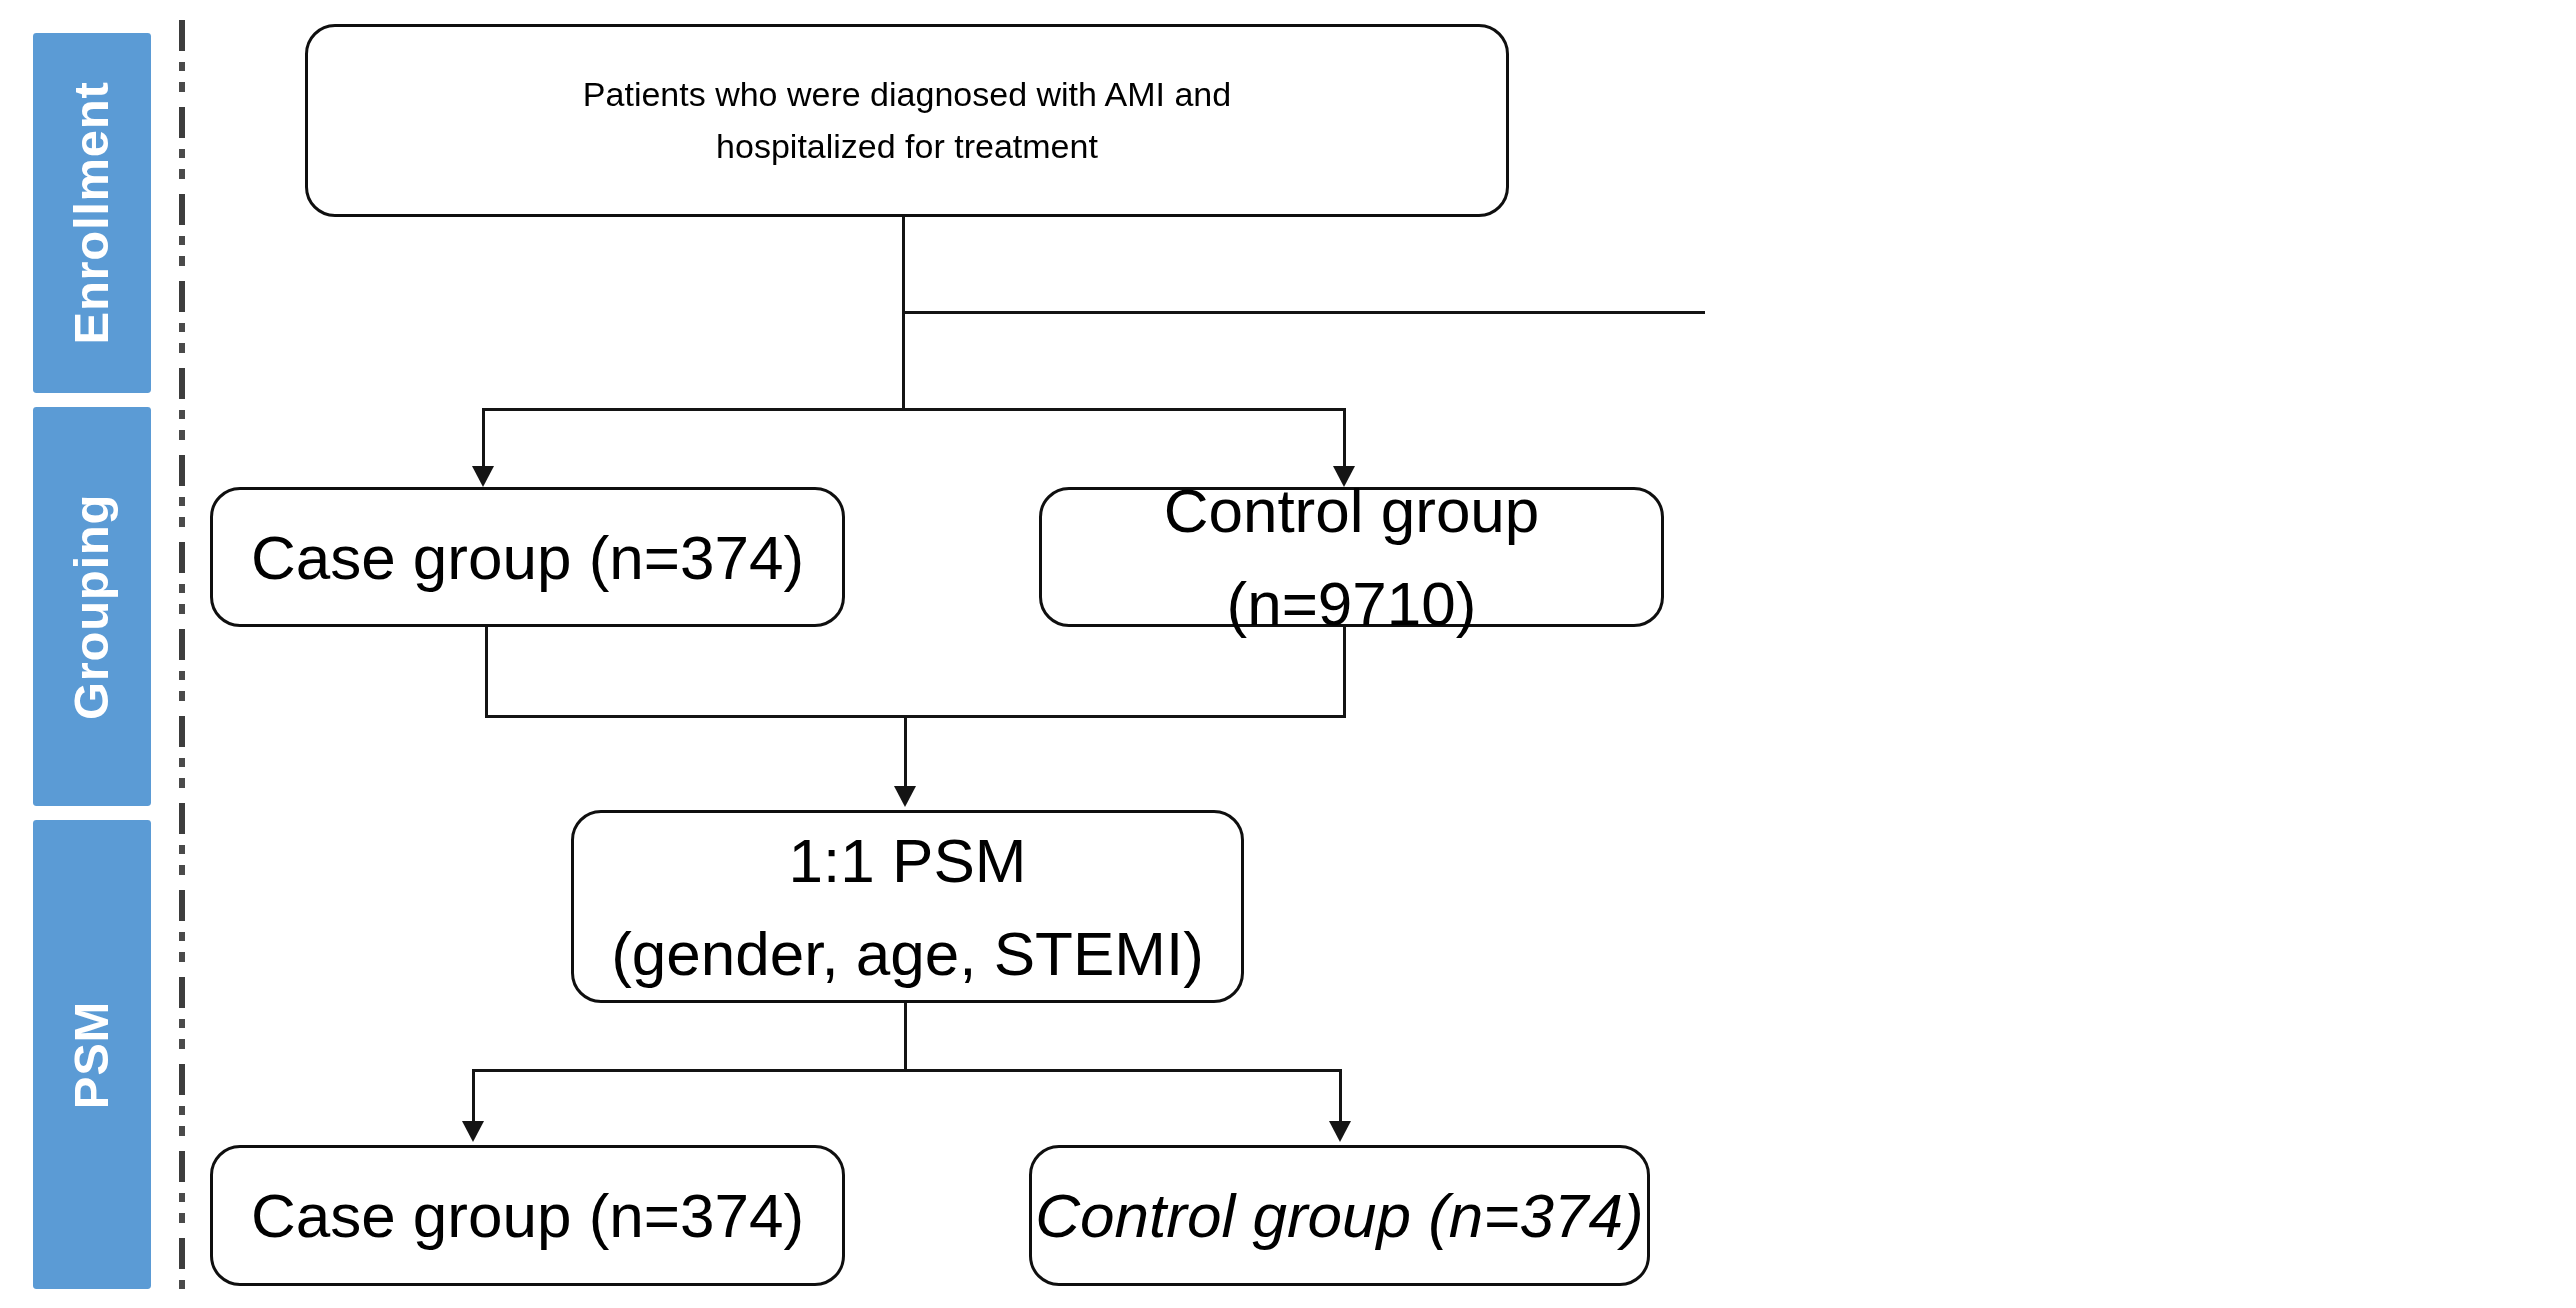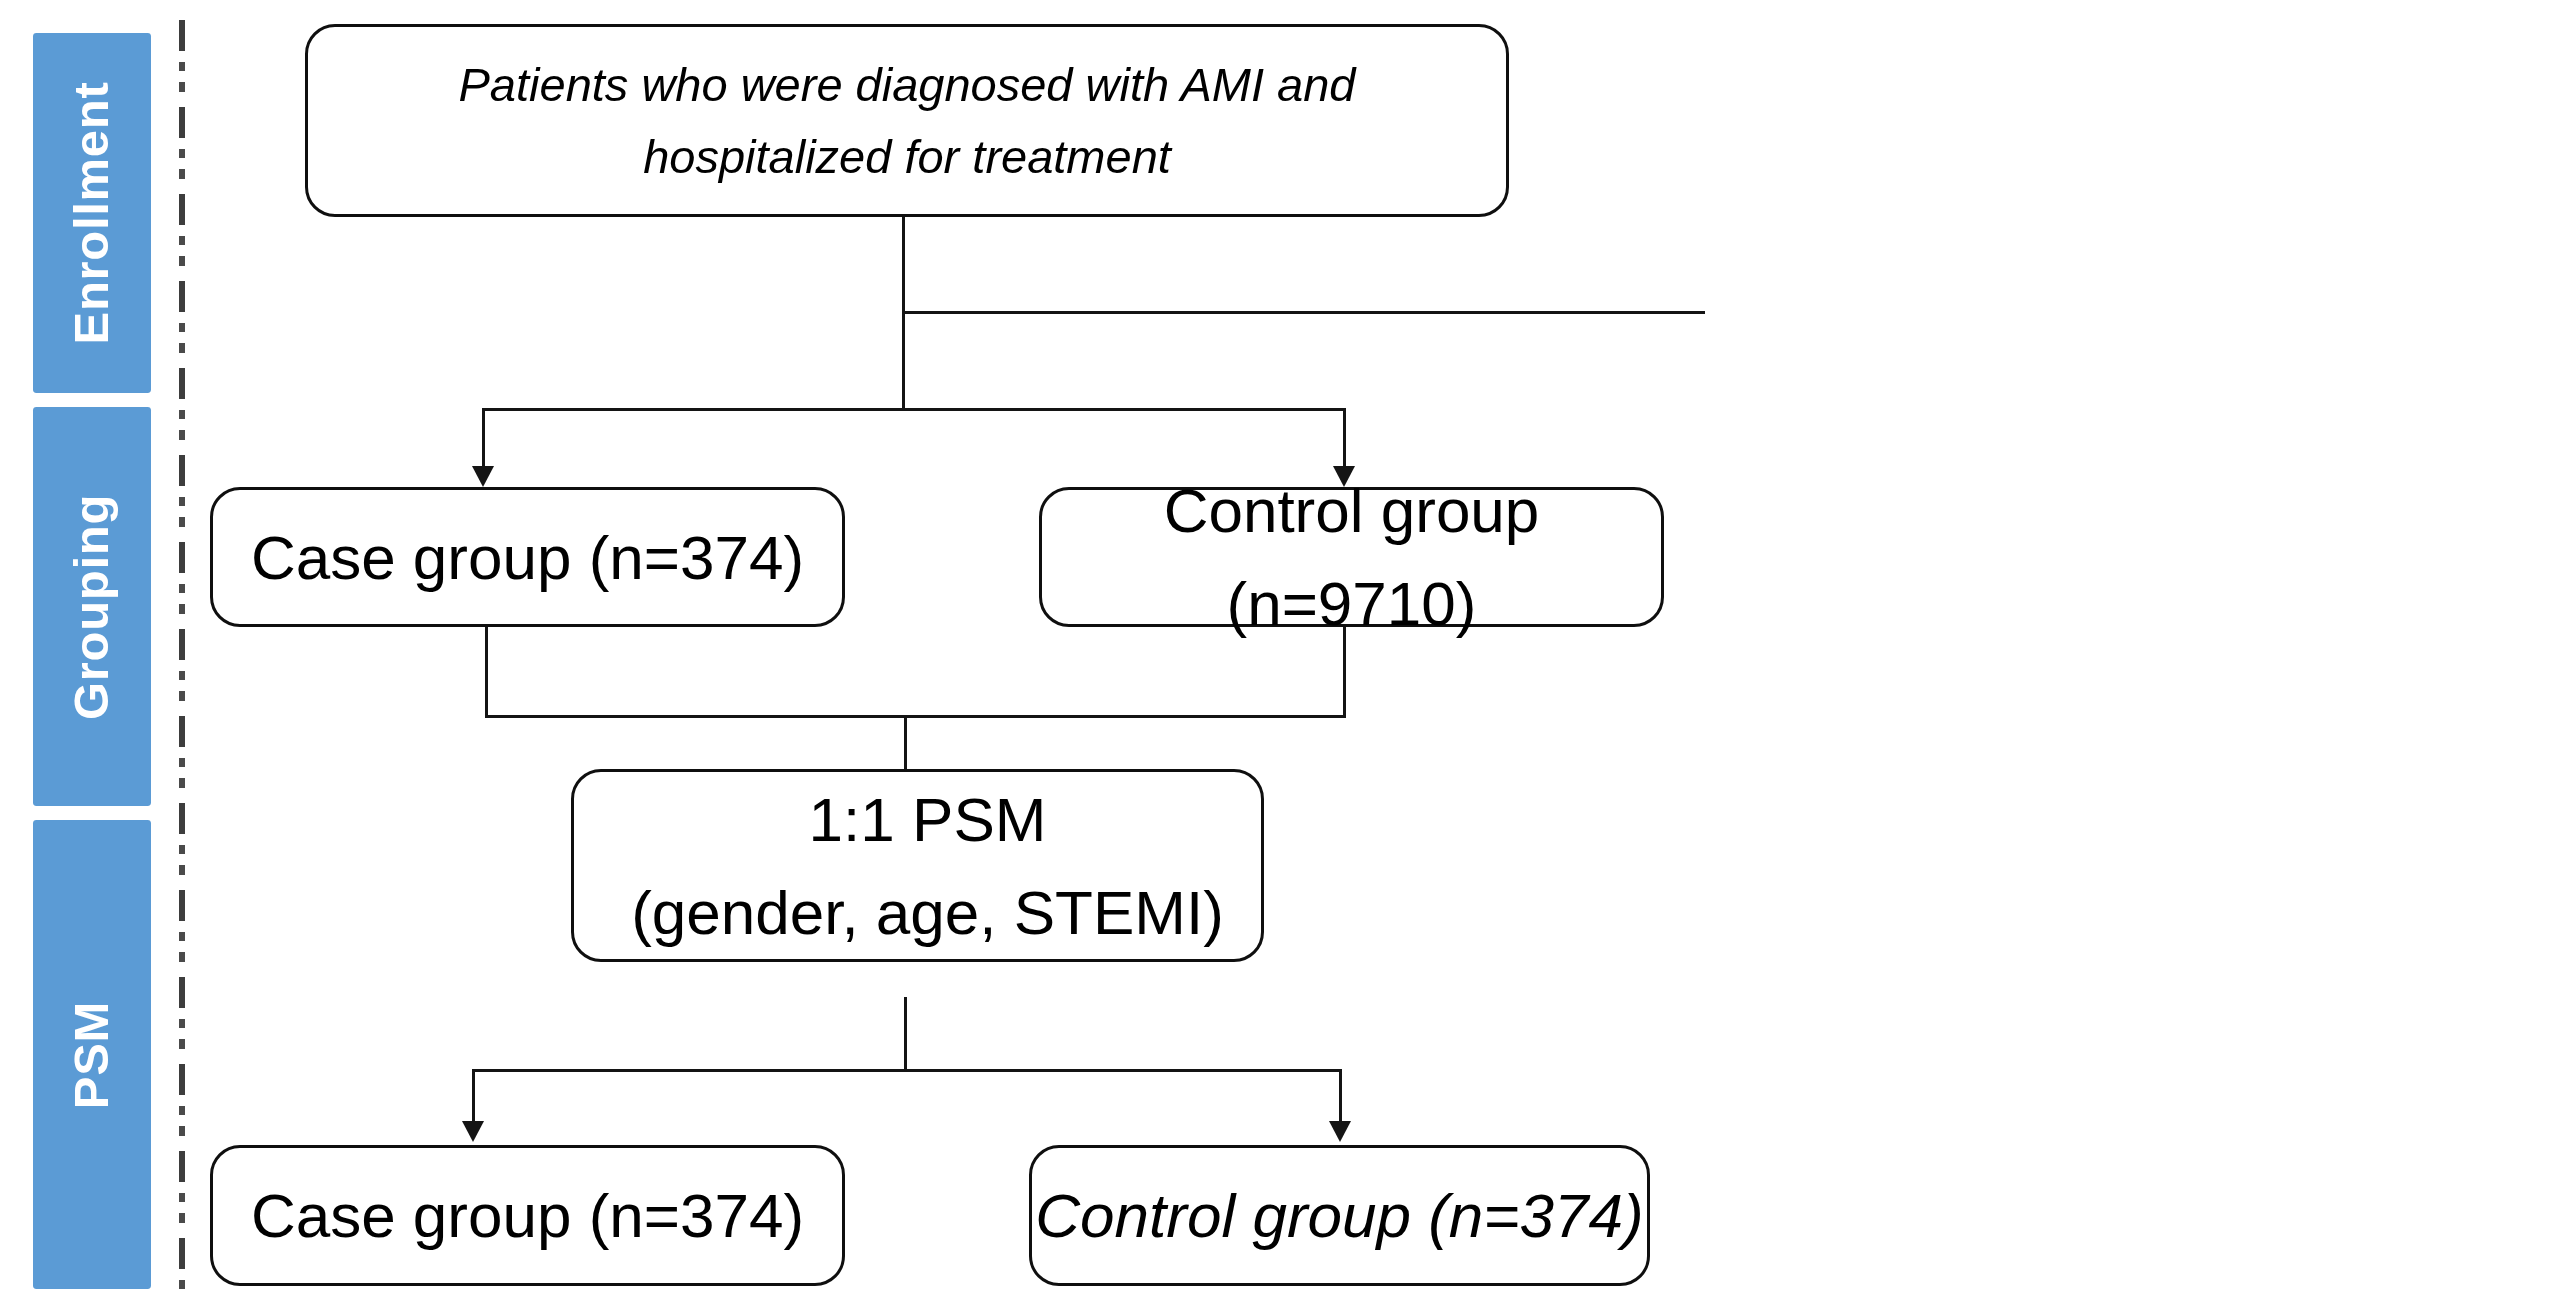--- a/index.html
+++ b/index.html
@@ -44,21 +44,21 @@
     position:absolute;
     background:#ffffff;
     border:3.4px solid #0f0f0f;
     border-radius:30px;
     display:flex;flex-direction:column;
     align-items:center;justify-content:center;
     text-align:center;
     font-size:62px;
     line-height:1.5;
   }
-  .node.top{font-size:47px;line-height:1.52;font-style:italic;}
+  .node.top{font-size:34px;line-height:1.52;}
   .node.exclusion{
     border-radius:42px;
     align-items:flex-start;justify-content:flex-start;
     text-align:left;
     font-size:36px;
     line-height:54px;
     padding:28.4px 13.5px 0 27px;
     box-sizing:border-box;
   }
   .node.exclusion div{white-space:nowrap;}
@@ -118,21 +118,21 @@
 
 
   <div class="node" style="left:210px;top:487px;width:629px;height:134px;">
     <div>Case group (n=374)</div>
   </div>
 
   <div class="node" style="left:1029px;top:487px;width:619px;height:134px;margin-left:10px;">
     <div>Control group (n=9710)</div>
   </div>
 
-  <div class="node" style="left:571px;top:769px;width:667px;height:187px;padding-left:20px;">
+  <div class="node" style="left:571px;top:810px;width:667px;height:187px;">
     <div>1:1 PSM</div>
     <div>(gender, age, STEMI)</div>
   </div>
 
   <div class="node" style="left:210px;top:1145px;width:629px;height:135px;">
     <div>Case group (n=374)</div>
   </div>
 
   <div class="node" style="left:1029px;top:1145px;width:615px;height:135px;font-style:italic;">
     <div>Control group (n=374)</div>

